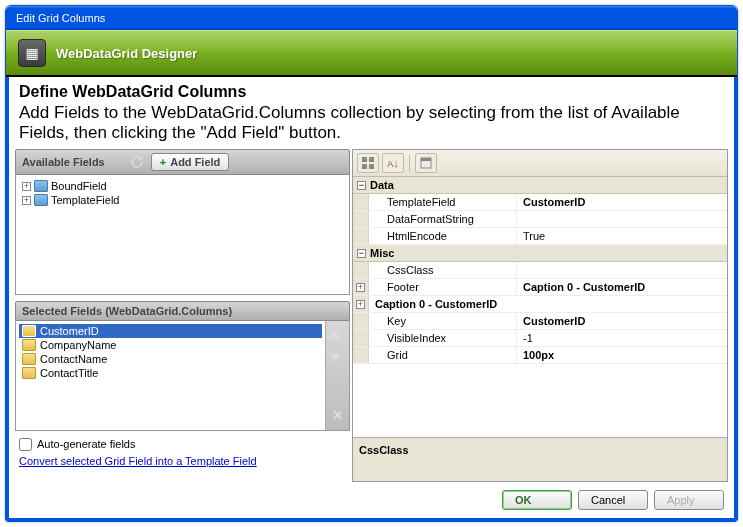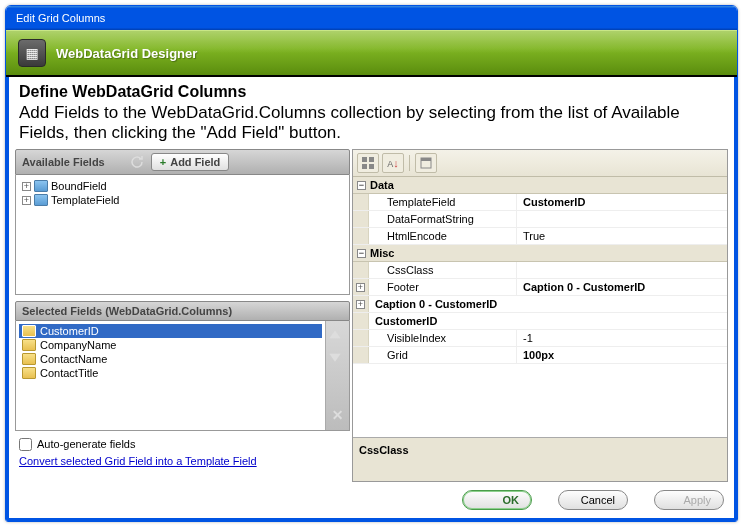--- a/index.html
+++ b/index.html
@@ -45,21 +45,21 @@
     .prop-grid { flex: 1; overflow: auto; background: #fff; }
     .prop-category { background: #e8e4d4; padding: 2px 4px; font-weight: bold; display: flex; align-items: center; gap: 4px; border-bottom: 1px solid #c8c4b0; }
     .prop-row { display: flex; border-bottom: 1px solid #eee; }
     .prop-expander-cell { width: 16px; background: #e8e4d4; display: flex; align-items: center; justify-content: center; border-right: 1px solid #d8d4c0; }
     .prop-name { width: 148px; padding: 2px 4px 2px 18px; border-right: 1px solid #eee; background: #fff; }
     .prop-value { flex: 1; padding: 2px 6px; background: #fff; }
     .prop-value.bold { font-weight: bold; }
     .prop-desc { background: #e8e4d4; border-top: 1px solid #aaa; padding: 6px; min-height: 44px; }
     .prop-desc-title { font-weight: bold; }
     .button-bar { padding: 8px 10px; display: flex; justify-content: flex-end; gap: 6px; }
-    .dlg-btn { min-width: 70px; padding: 3px 12px; border: 1px solid #888; border-radius: 10px; background: linear-gradient(to bottom, #fdfdfd, #e0e0e0); cursor: pointer; font-size: 11px; text-align:right;margin-left:20px;}
+    .dlg-btn { min-width: 70px; padding: 3px 12px; border: 1px solid #888; border-radius: 3px; background: linear-gradient(to bottom, #fdfdfd, #e0e0e0); cursor: pointer; font-size: 11px; text-align:left;}
     .dlg-btn.primary { border: 1px solid #4a9c4a; font-weight: bold; color: #2a6c2a; box-shadow: 0 0 0 1px #8cd08c inset; }
     .dlg-btn.disabled { color: #aaa; cursor: default; }
     .minus-box { width: 9px; height: 9px; border: 1px solid #888; background:#fff; display: inline-flex; align-items: center; justify-content: center; font-size: 9px; line-height:7px; color:#555;}
     .plus-box { width: 9px; height: 9px; border: 1px solid #888; background:#fff; display: inline-flex; align-items: center; justify-content: center; font-size: 9px; line-height:7px; color:#555;}
   </style>
 </head>
 <body>
 
 <div class="dialog">
   <div class="titlebar">
@@ -205,20 +205,21 @@
             <div class="prop-value bold">Caption 0 - CustomerID</div>
           </div>
           <div class="prop-row">
             <div class="prop-expander-cell">
                 <span class="plus-box">+</span>
               </div>
             <div class="prop-value bold">Caption 0 - CustomerID</div>
           </div>
           <div class="prop-row">
             <div class="prop-expander-cell"></div>
+            <div class="prop-name">Key</div>
             <div class="prop-value bold">CustomerID</div>
           </div>
           <div class="prop-row">
             <div class="prop-expander-cell"></div>
             <div class="prop-name">VisibleIndex</div>
             <div class="prop-value">-1</div>
           </div>
           <div class="prop-row">
             <div class="prop-expander-cell"></div>
             <div class="prop-name">Grid</div>

